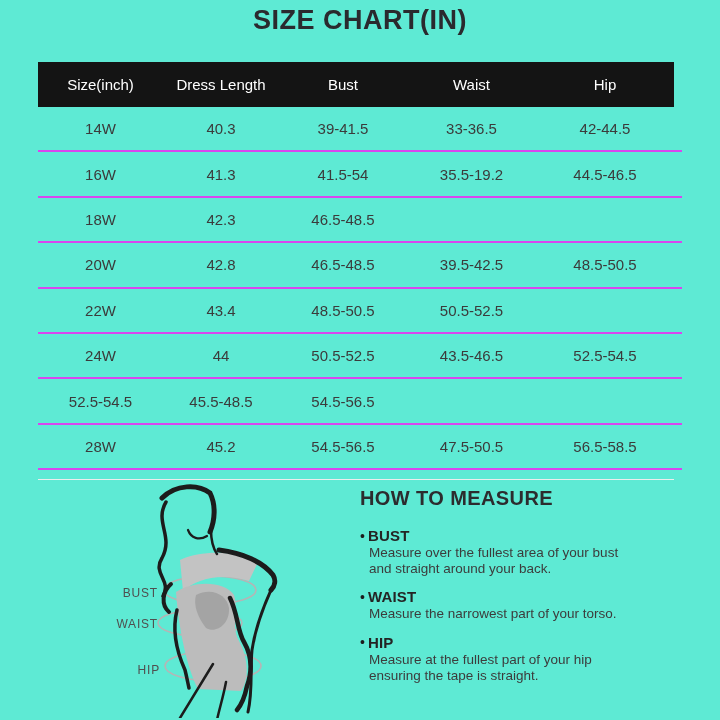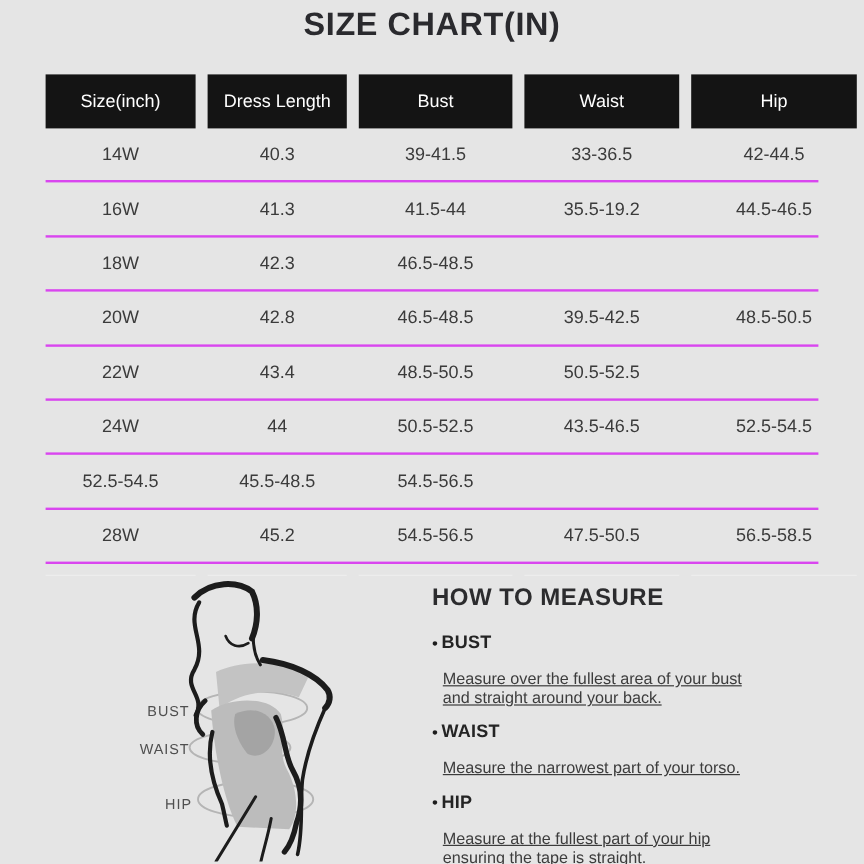--- a/index.html
+++ b/index.html
@@ -1,28 +1,28 @@
 <!DOCTYPE html>
 <html><head>
 <meta charset="utf-8">
 <style>
   html,body{margin:0;padding:0;background:#ffffff;}
   .canvas{
-    position:relative;width:720px;height:720px;background:#e5e5e5;
+    position:relative;width:720px;height:720px;background:#5eead4;
     font-family:"Liberation Sans",sans-serif;overflow:hidden;
   }
   .page-title{
     position:absolute;top:5px;left:0;width:720px;text-align:center;
     font-size:27px;font-weight:700;letter-spacing:.5px;color:#2a2a2e;
   }
   
   .size-table{position:absolute;left:38px;top:62px;width:644px;}
   .grid-row{
     display:grid;grid-template-columns:125px 116px 128px 129px 138px;
-    column-gap:10px;
+    column-gap:0;
   }
   .thead .cell{
     background:#141414;color:#ffffff;height:45px;
     display:flex;align-items:center;justify-content:center;
     font-size:15px;
   }
   .trow{border-bottom:2px solid #d946ef;}
   .trow .cell{
     height:43.4px;display:flex;align-items:center;justify-content:center;
     font-size:15px;color:#3b3b3b;
@@ -42,23 +42,22 @@
   .howto{position:absolute;left:360px;top:487px;width:300px;}
   .howto h2{
     margin:0 0 17px 0;font-size:20px;font-weight:700;color:#2c2c2e;
     letter-spacing:.4px;
   }
   .hm-item{margin-bottom:11px;}
   .hm-label-row{display:flex;align-items:center;}
   .hm-bullet{font-size:14px;color:#1c1c1c;margin-right:3px;line-height:1;}
   .hm-label{font-size:15px;font-weight:700;color:#242424;letter-spacing:.2px;}
   .hm-desc{
-    margin:14px 0 0 9px;font-size:13.5px;line-height:1.2;color:#3c3c3c;
+    margin:1px 0 0 9px;font-size:13.5px;line-height:1.2;color:#3c3c3c;
     max-width:272px;
-    text-decoration:underline;
   }
 </style>
 </head>
 <body>
 
 <div class="canvas">
 
   <div class="page-title">SIZE CHART(IN)</div>
 
   <div class="size-table">
@@ -73,21 +72,21 @@
     <div class="grid-row trow">
       <div class="cell">14W</div>
       <div class="cell">40.3</div>
       <div class="cell">39-41.5</div>
       <div class="cell">33-36.5</div>
       <div class="cell">42-44.5</div>
     </div>
     <div class="grid-row trow">
       <div class="cell">16W</div>
       <div class="cell">41.3</div>
-      <div class="cell">41.5-44</div>
+      <div class="cell">41.5-54</div>
       <div class="cell">35.5-19.2</div>
       <div class="cell">44.5-46.5</div>
     </div>
     <div class="grid-row trow">
       <div class="cell">18W</div>
       <div class="cell">42.3</div>
       <div class="cell">46.5-48.5</div>
     </div>
     <div class="grid-row trow">
       <div class="cell">20W</div>

